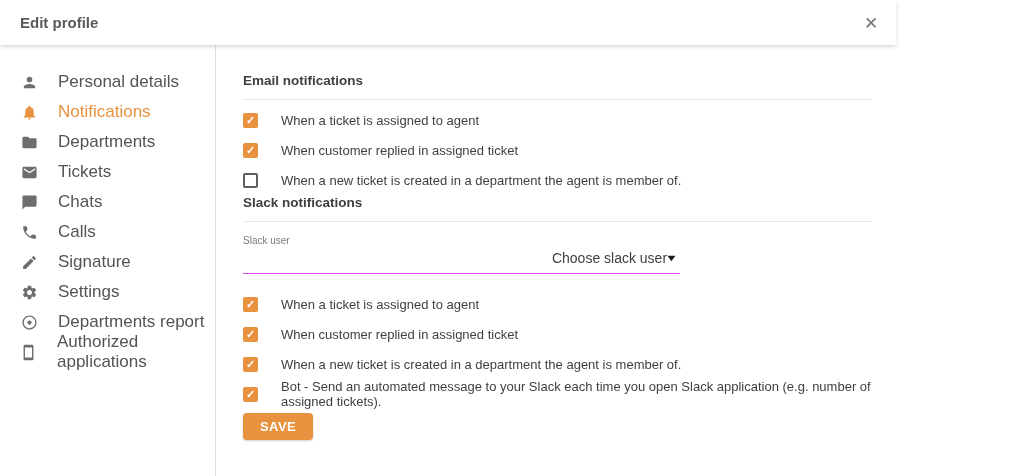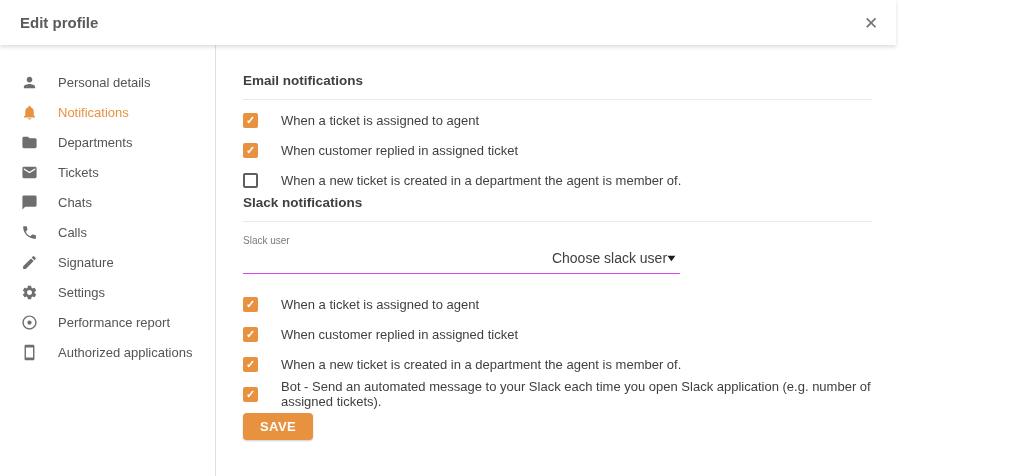--- a/index.html
+++ b/index.html
@@ -10,21 +10,21 @@
   .header { position:relative; height:45px; flex:0 0 45px; background:#fff; display:flex; align-items:center; padding:0 20px; box-shadow:0 2px 4px rgba(0,0,0,0.14); z-index:5; }
   .header-title { font-size:15px; font-weight:bold; color:#5a5a5a; }
   .close-btn { position:absolute; right:12px; top:10px; width:26px; height:26px; display:flex; align-items:center; justify-content:center; cursor:pointer; color:#757575; font-size:17px; line-height:1; }
 
   
   .body-wrap { flex:1; display:flex; min-height:0; }
   .sidebar { width:216px; flex:0 0 216px; border-right:1px solid #e0e0e0; padding-top:22px; background:#fff; }
   .side-item { display:flex; align-items:center; height:30px; padding-left:20px; cursor:pointer; }
   .side-item .icon { width:18px; height:18px; display:flex; align-items:center; justify-content:center; }
   .side-item .icon svg { width:17px; height:17px; fill:#6e6e6e; }
-  .side-item .lbl { margin-left:20px; font-size:13px; color:#545454; }
+  .side-item .lbl { margin-left:20px; font-size:17px; color:#545454; }
   .side-item.active .icon svg { fill:#e8913f; }
   .side-item.active .lbl { color:#e8913f; }
 
   
   .content { flex:1; padding:28px 24px 8px 27px; }
   .section-title { font-size:13.5px; font-weight:bold; color:#3f3f3f; }
   hr.rule { border:none; border-top:1px solid #e9e9e9; margin-top:11px; }
   .opts { margin-top:5px; }
   .opt-row { display:flex; align-items:center; height:30px; cursor:pointer; }
   .cbx { width:15px; height:15px; border-radius:2px; flex:0 0 15px; display:flex; align-items:center; justify-content:center; }
@@ -127,21 +127,21 @@
           </span>
         <span class="lbl">Settings</span>
       </div>
 
       <div class="side-item">
         <span class="icon">
             <svg viewBox="0 0 24 24">
               <path d="M12 2C6.48 2 2 6.48 2 12s4.48 10 10 10 10-4.48 10-10S17.52 2 12 2zm0 18c-4.42 0-8-3.58-8-8s3.58-8 8-8 8 3.58 8 8-3.58 8-8 8zm3-8c0 1.66-1.34 3-3 3s-3-1.34-3-3 1.34-3 3-3 3 1.34 3 3z"></path>
             </svg>
           </span>
-        <span class="lbl">Performance report</span>
+        <span class="lbl">Departments report</span>
       </div>
 
       <div class="side-item">
         <span class="icon">
             <svg viewBox="0 0 24 24">
               <path d="M17 1.01L7 1c-1.1 0-2 .9-2 2v18c0 1.1.9 2 2 2h10c1.1 0 2-.9 2-2V3c0-1.1-.9-1.99-2-1.99zM17 19H7V5h10v14z"></path>
             </svg>
           </span>
         <span class="lbl">Authorized applications</span>
       </div>

